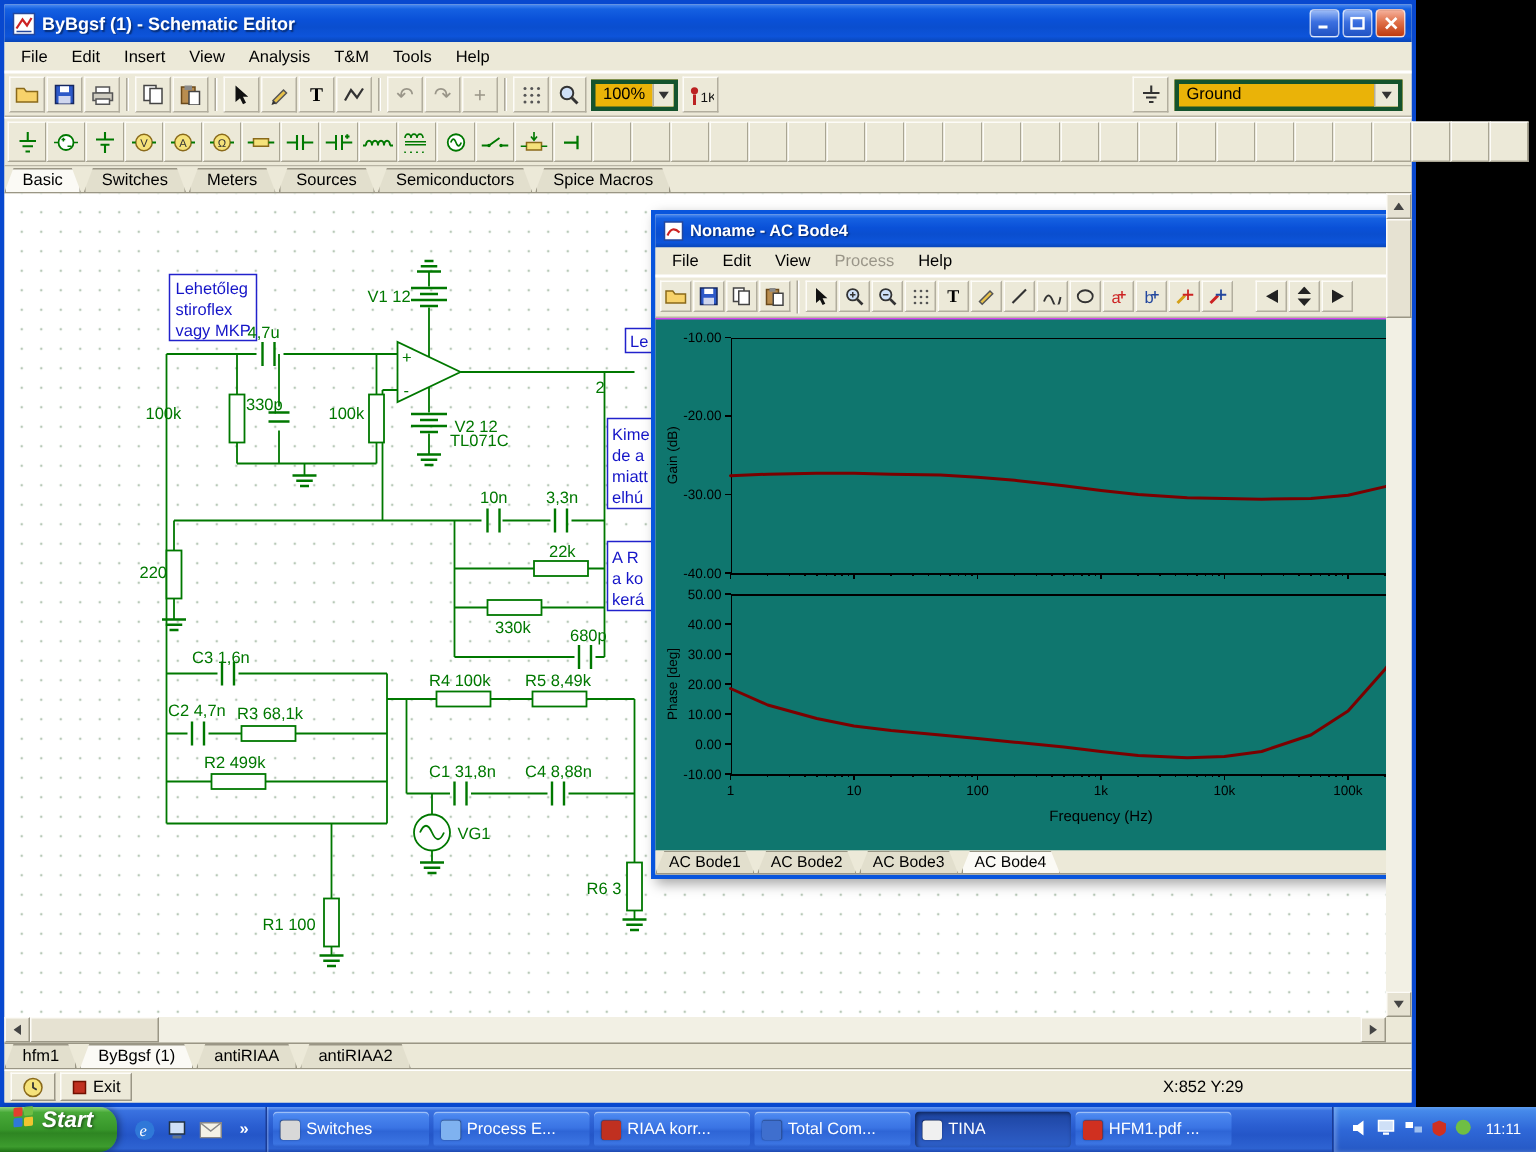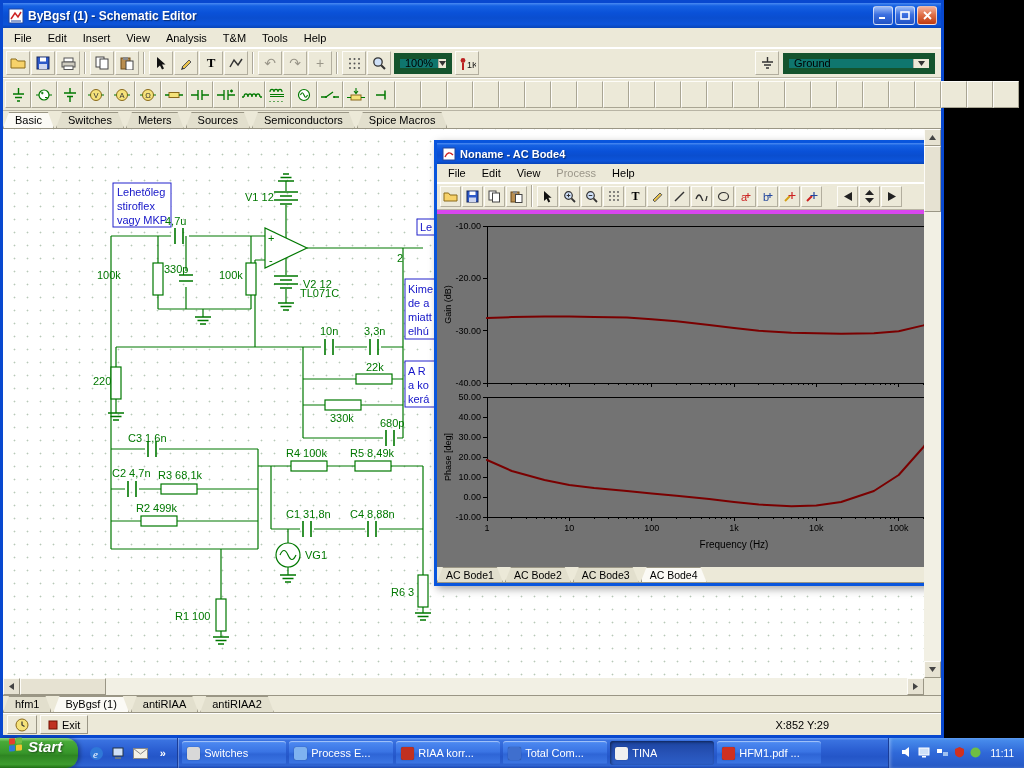--- a/index.html
+++ b/index.html
@@ -16,21 +16,21 @@
 .xpbtn.minmax{background:linear-gradient(180deg,#9cbcf7,#3b6fe0 45%,#2153c4);}
 .xpbtn.close{background:linear-gradient(180deg,#f5b09a,#e0714a 45%,#bf3a10);}
 .menubar{height:20px;background:#ece9d8;display:flex;align-items:center;padding-left:3px;border-bottom:1px solid #fff;}
 .menu-item{padding:2px 8px;}
 .menu-item.disabled{color:#9a9689;}
 .toolbar{background:#ece9d8;display:flex;align-items:center;border-top:1px solid #fff;border-bottom:1px solid #b8b4a4;}
 #main-toolbar{height:30px;padding:0 3px;gap:1px;}
 .tb{width:24px;height:24px;display:flex;align-items:center;justify-content:center;border:1px solid;border-color:#fdfcf8 #b2ae9e #b2ae9e #fdfcf8;background:#ece9d8;}
 .sep{width:2px;height:22px;border-left:1px solid #aca899;border-right:1px solid #fff;margin:0 3px;}
 .gray{color:#9a9689;font-size:14px;line-height:1;}
-.dropdown{height:21px;background:#0f766e;border:6px solid #14532d;display:flex;align-items:center;}
+.dropdown{height:21px;background:#eab308;border:3px solid #14532d;display:flex;align-items:center;}
 .dropdown .dd-text{padding:0 5px;flex:1;white-space:nowrap;}
 .dd-arrow{width:16px;height:100%;background:#ece9d8;border-left:1px solid #b2ae9e;display:flex;align-items:center;justify-content:center;}
 #ground-group{margin-left:auto;display:flex;align-items:center;gap:4px;padding-right:3px;}
 #ground-select{width:152px;}
 #zoom-select{width:58px;margin:0 2px;}
 #component-toolbar{height:33px;padding:2px;}
 .comp{width:26px;height:27px;border:1px solid;border-color:#fdfcf8 #a9a593 #a9a593 #fdfcf8;background:#ece9d8;display:flex;align-items:center;justify-content:center;flex:none;}
 #comp-extra{display:flex;flex:1;height:27px;}
 .tabrow{height:18px;background:#ece9d8;display:flex;align-items:flex-end;padding-left:0;gap:2px;border-bottom:1px solid #9a9685;}
 .tab{height:16px;line-height:15px;padding:0 11px;background:#e2dfcd;border:1px solid #9a9685;border-bottom:none;clip-path:polygon(6px 0,calc(100% - 6px) 0,100% 100%,0 100%);white-space:nowrap;}
@@ -59,21 +59,21 @@
 .statusrow{height:22px;background:#ece9d8;display:flex;align-items:center;gap:3px;padding:1px 4px;border-top:1px solid #fff;}
 .sbtn{height:19px;border:1px solid;border-color:#fdfcf8 #9a9685 #9a9685 #fdfcf8;background:#ece9d8;display:flex;align-items:center;padding:0 7px;gap:4px;}
 .status-coords{margin-left:auto;margin-right:108px;}
 
 
 #bode-window{position:absolute;left:431px;top:11px;width:559px;height:446px;border:3px solid #0855dd;background:#ece9d8;display:flex;flex-direction:column;box-shadow:3px 3px 8px rgba(0,0,0,.35);}
 #bode-window .titlebar{height:23px;font-size:11px;}
 #bode-window .xpbtn{width:18px;height:17px;}
 .bode-toolbar{height:29px;padding:0 3px;gap:1px;}
 .tbs{width:21px;height:21px;display:flex;align-items:center;justify-content:center;border:1px solid;border-color:#fdfcf8 #b2ae9e #b2ae9e #fdfcf8;background:#ece9d8;flex:none;}
-.bode-content{flex:1;background:#737373;border-top:4px solid #d946ef;}
+.bode-content{flex:1;background:#0f766e;border-top:1px solid #d946ef;}
 #bode-tabs{height:17px;}
 #bode-tabs .tab{height:15px;line-height:14px;padding:0 8px;font-size:10.5px;}
 .navgroup{display:flex;gap:1px;margin-left:14px;}
 
 
 #taskbar{position:absolute;left:0;top:738px;width:1024px;height:30px;display:flex;align-items:center;
  background:linear-gradient(180deg,#6a9cf5 0%,#3a72e0 8%,#2b5fd2 40%,#2456c8 62%,#2e63d2 92%,#1d48b0 100%);}
 .start{height:30px;display:flex;align-items:flex-start;gap:6px;padding:0 16px 0 9px;color:#fff;font-weight:bold;font-style:italic;font-size:15px;text-shadow:1px 1px 2px rgba(0,0,0,.5);
  background:linear-gradient(180deg,#8ed47f 0%,#48aa38 12%,#37962a 50%,#2e8522 58%,#3d9c2e 88%,#1e6f14 100%);
  border-radius:0 12px 12px 0;box-shadow:2px 0 4px rgba(0,0,0,.35);}

